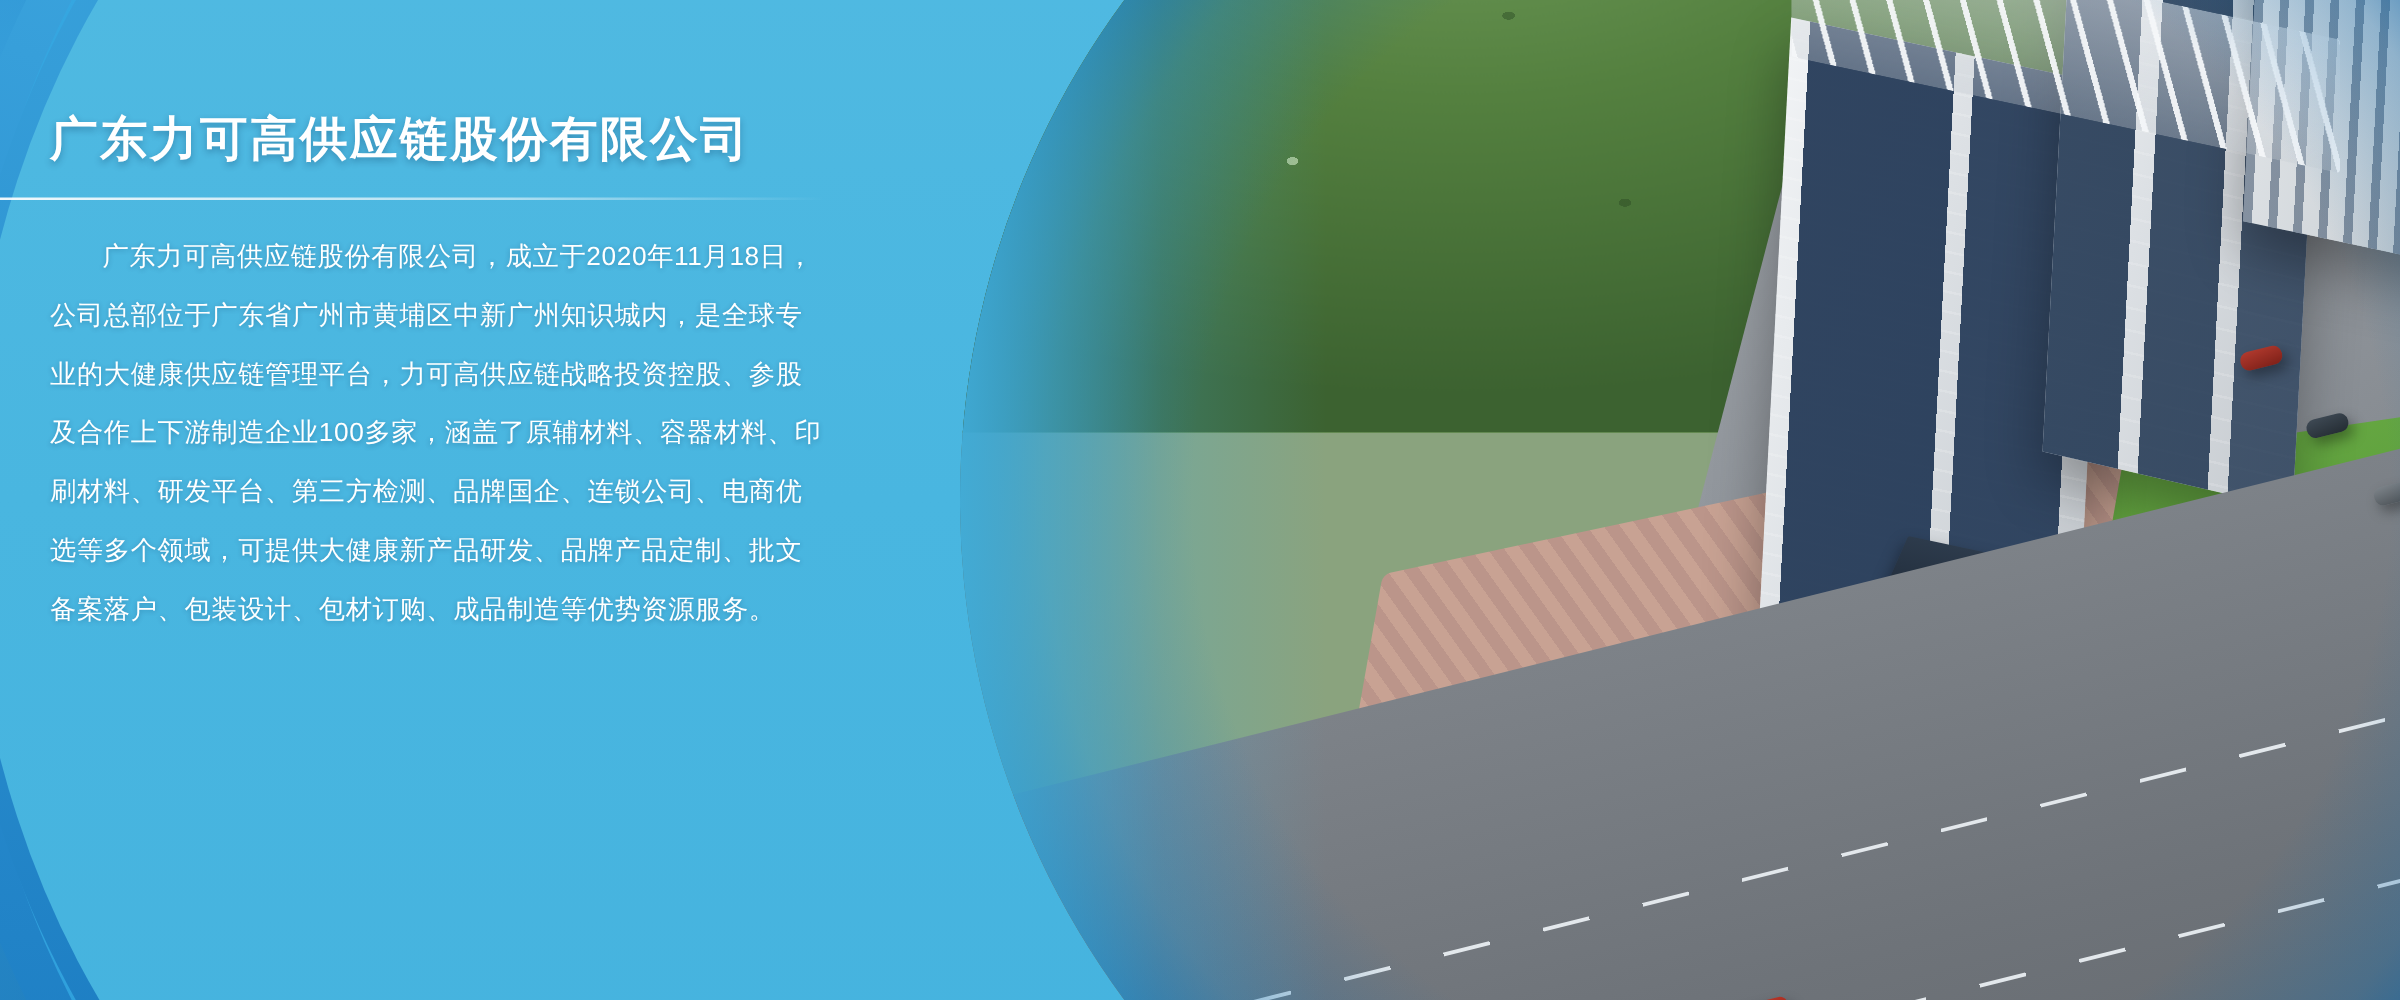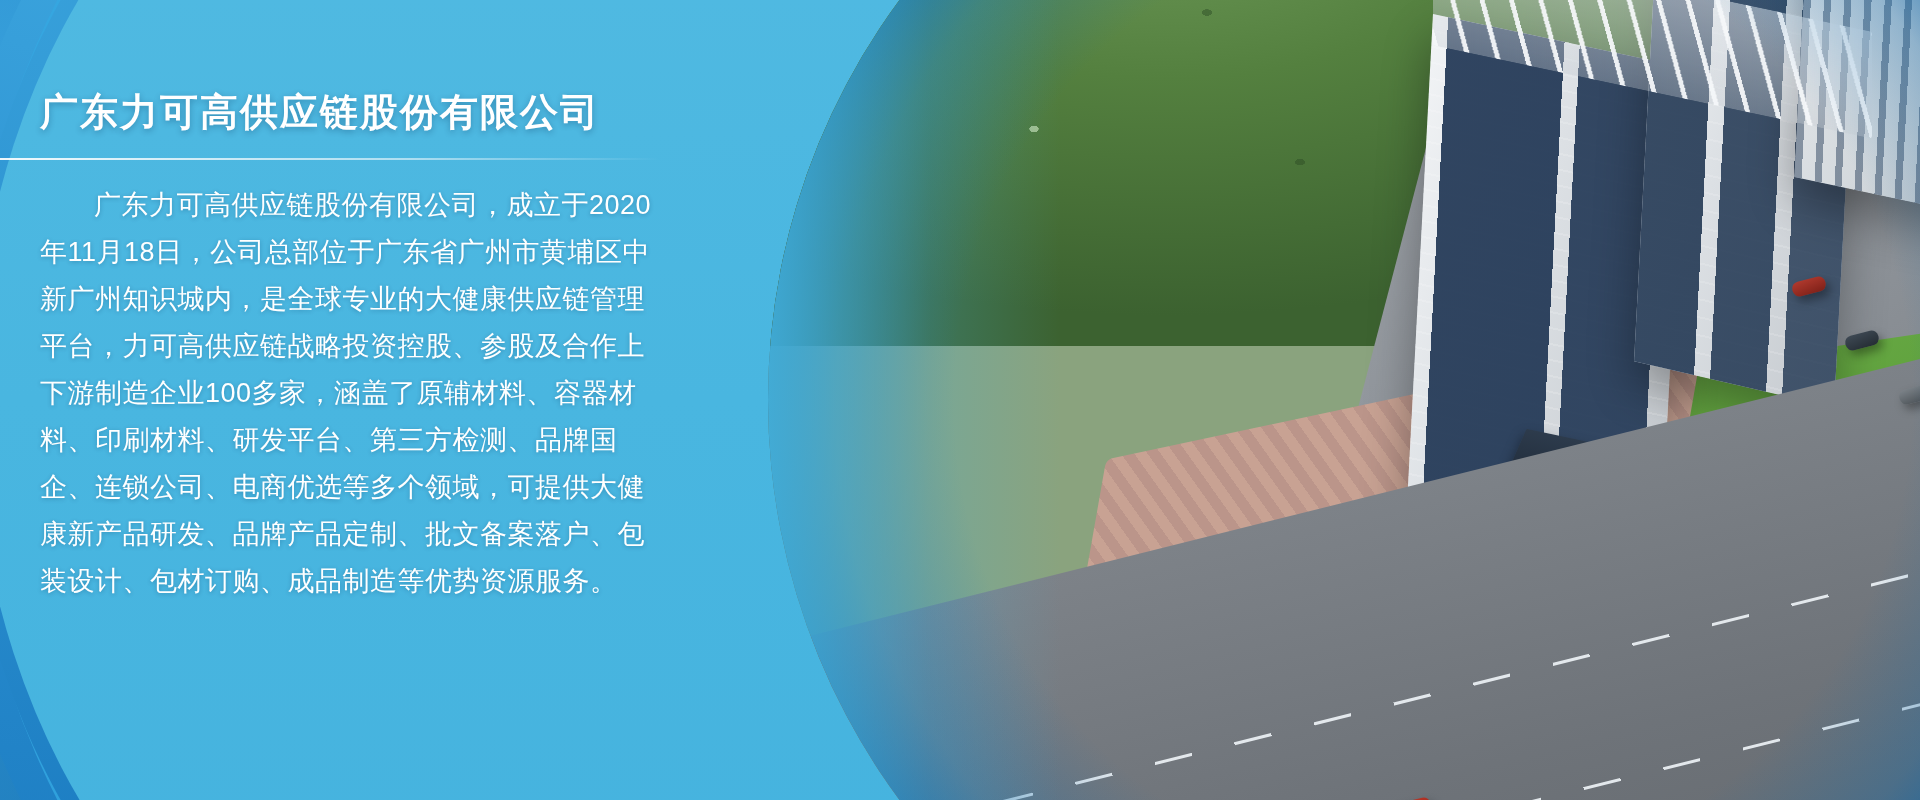--- a/index.html
+++ b/index.html
@@ -231,21 +231,21 @@
     line-height:1.2;
     text-shadow:0 2px 6px rgba(0,40,80,.32);
     white-space:nowrap;
   }
   .divider {
     margin:22px 0 22px -40px;
     width:660px; height:2px;
     background:linear-gradient(90deg, rgba(255,255,255,.92) 0%, rgba(255,255,255,.55) 62%, rgba(255,255,255,0) 100%);
   }
   .body-text {
-    font-size:27px;
+    font-size:21px;
     line-height:47px;
     color:#ffffff;
     letter-spacing:.5px;
     text-shadow:0 1px 4px rgba(0,45,85,.3);
     width:620px;
   }
   .para { text-indent:2em; margin:0; }
 </style>
 </head>
 <body>

